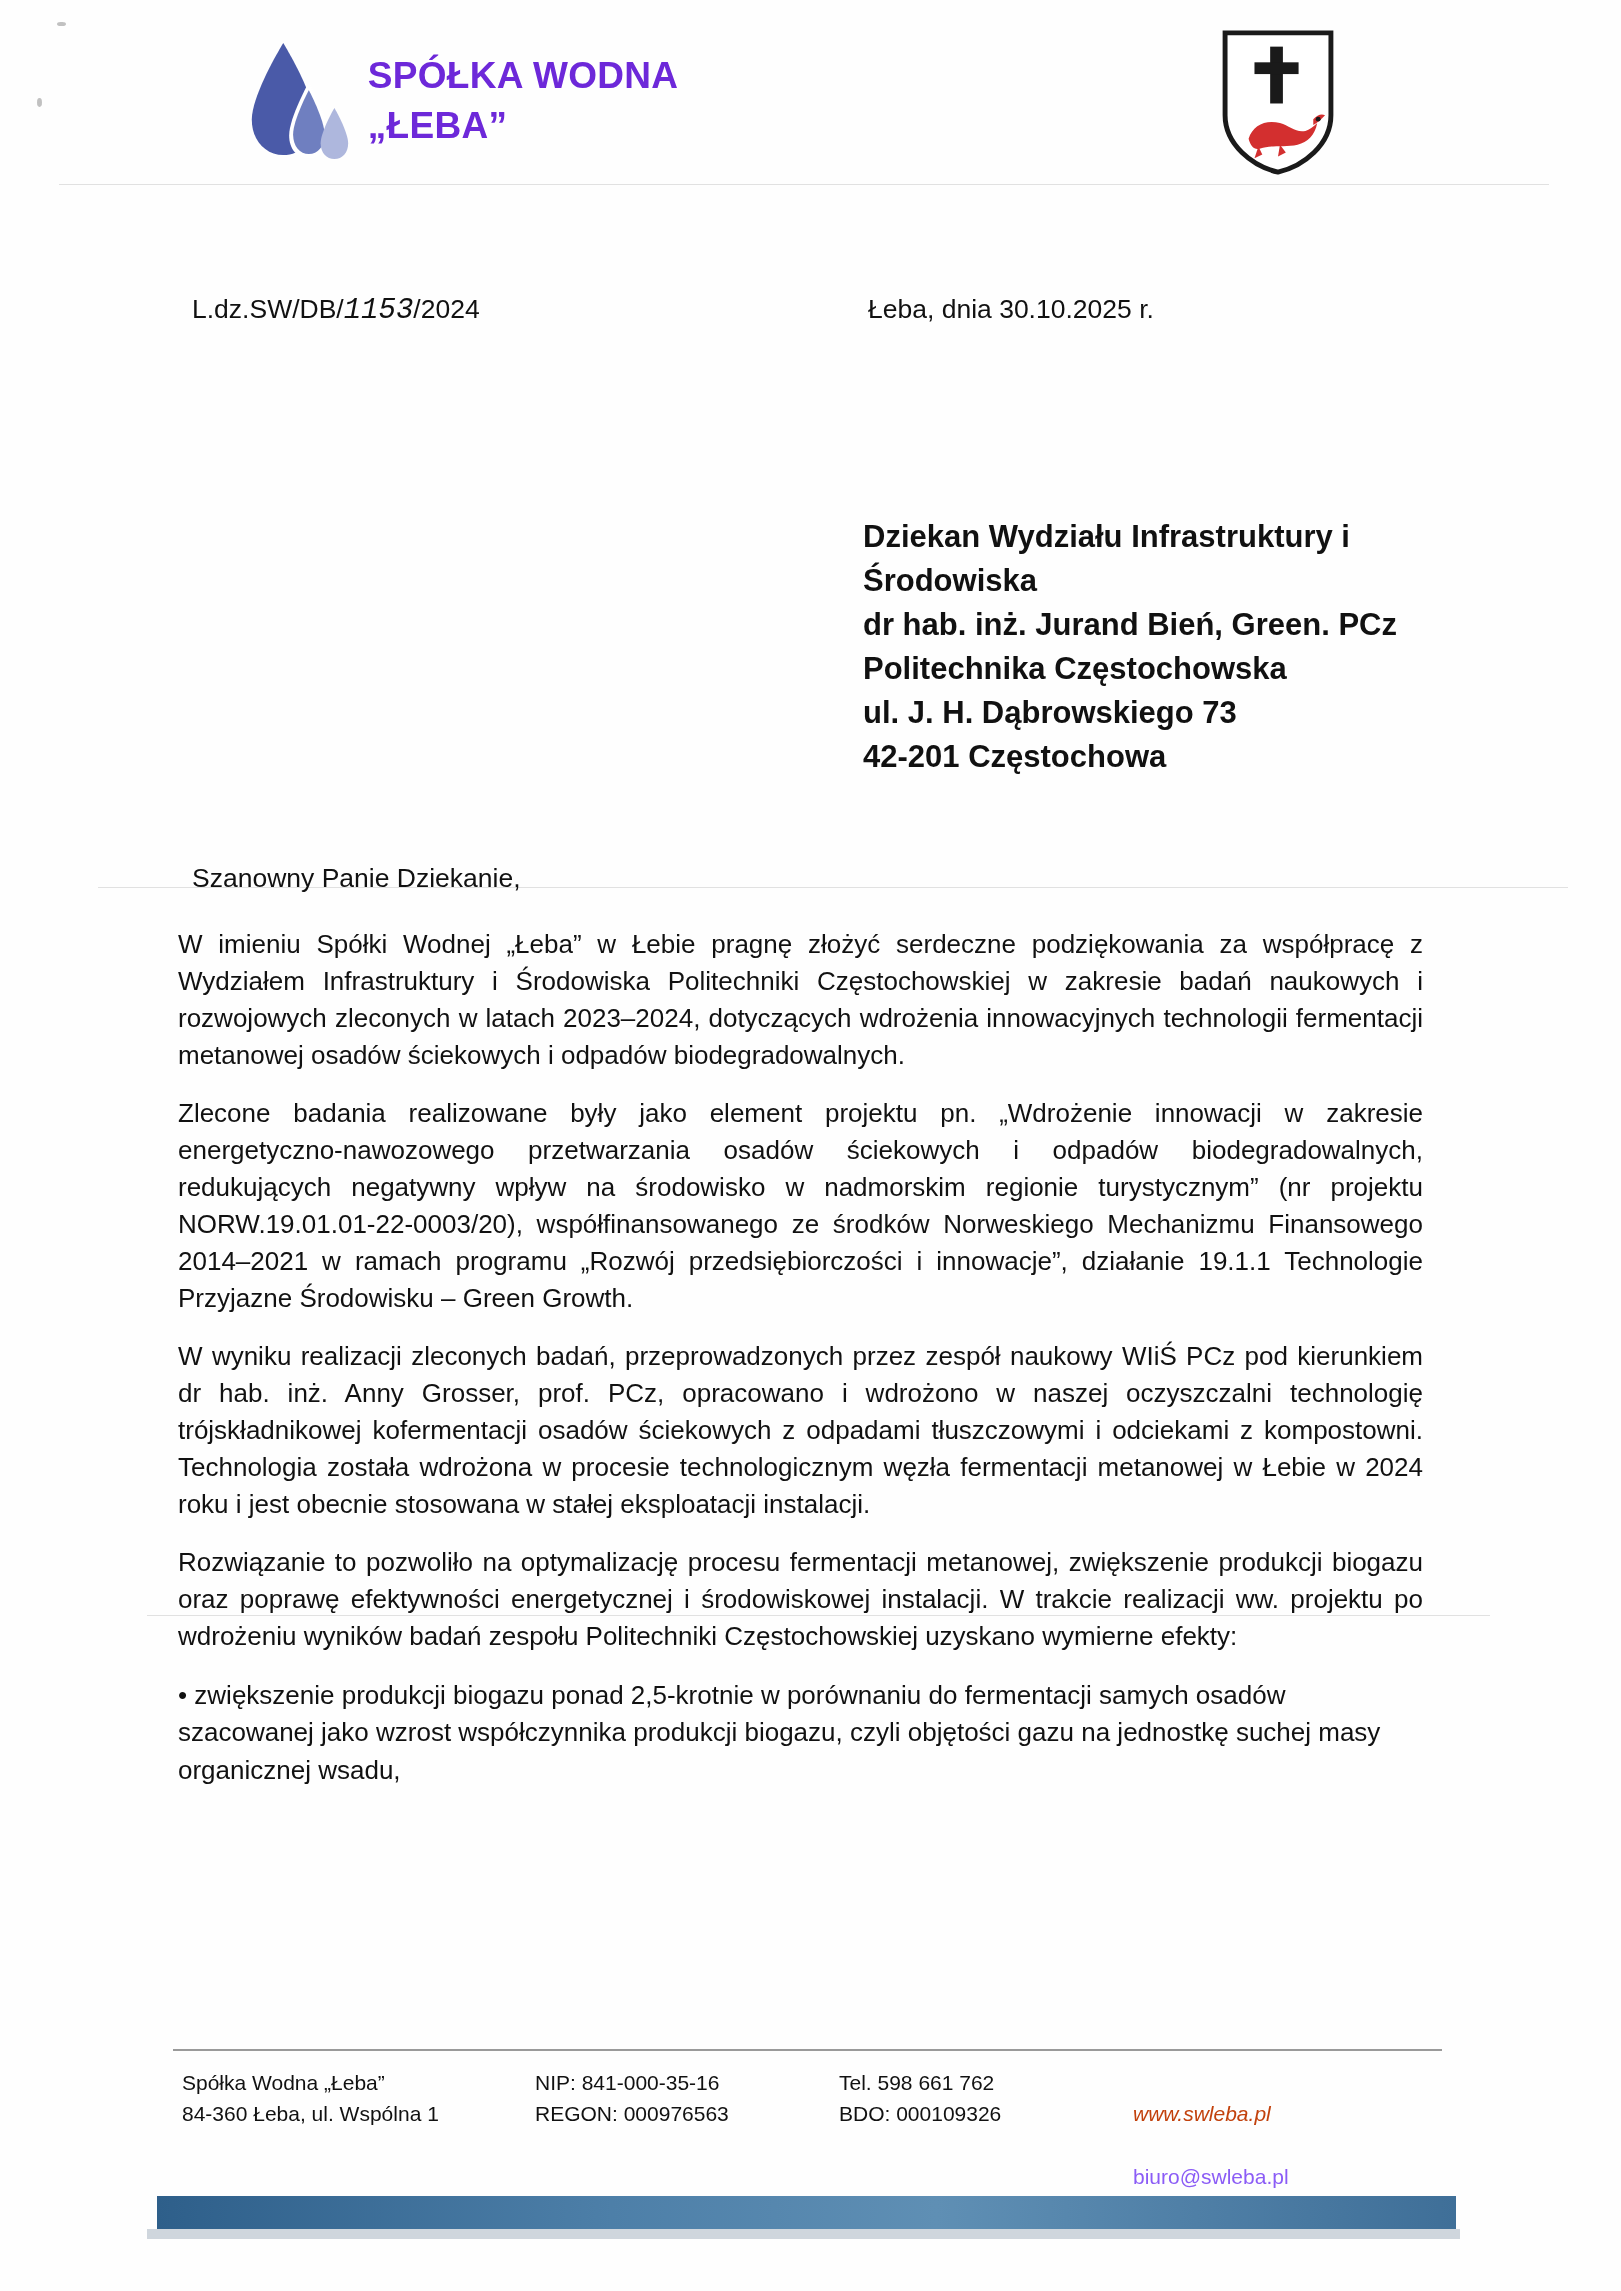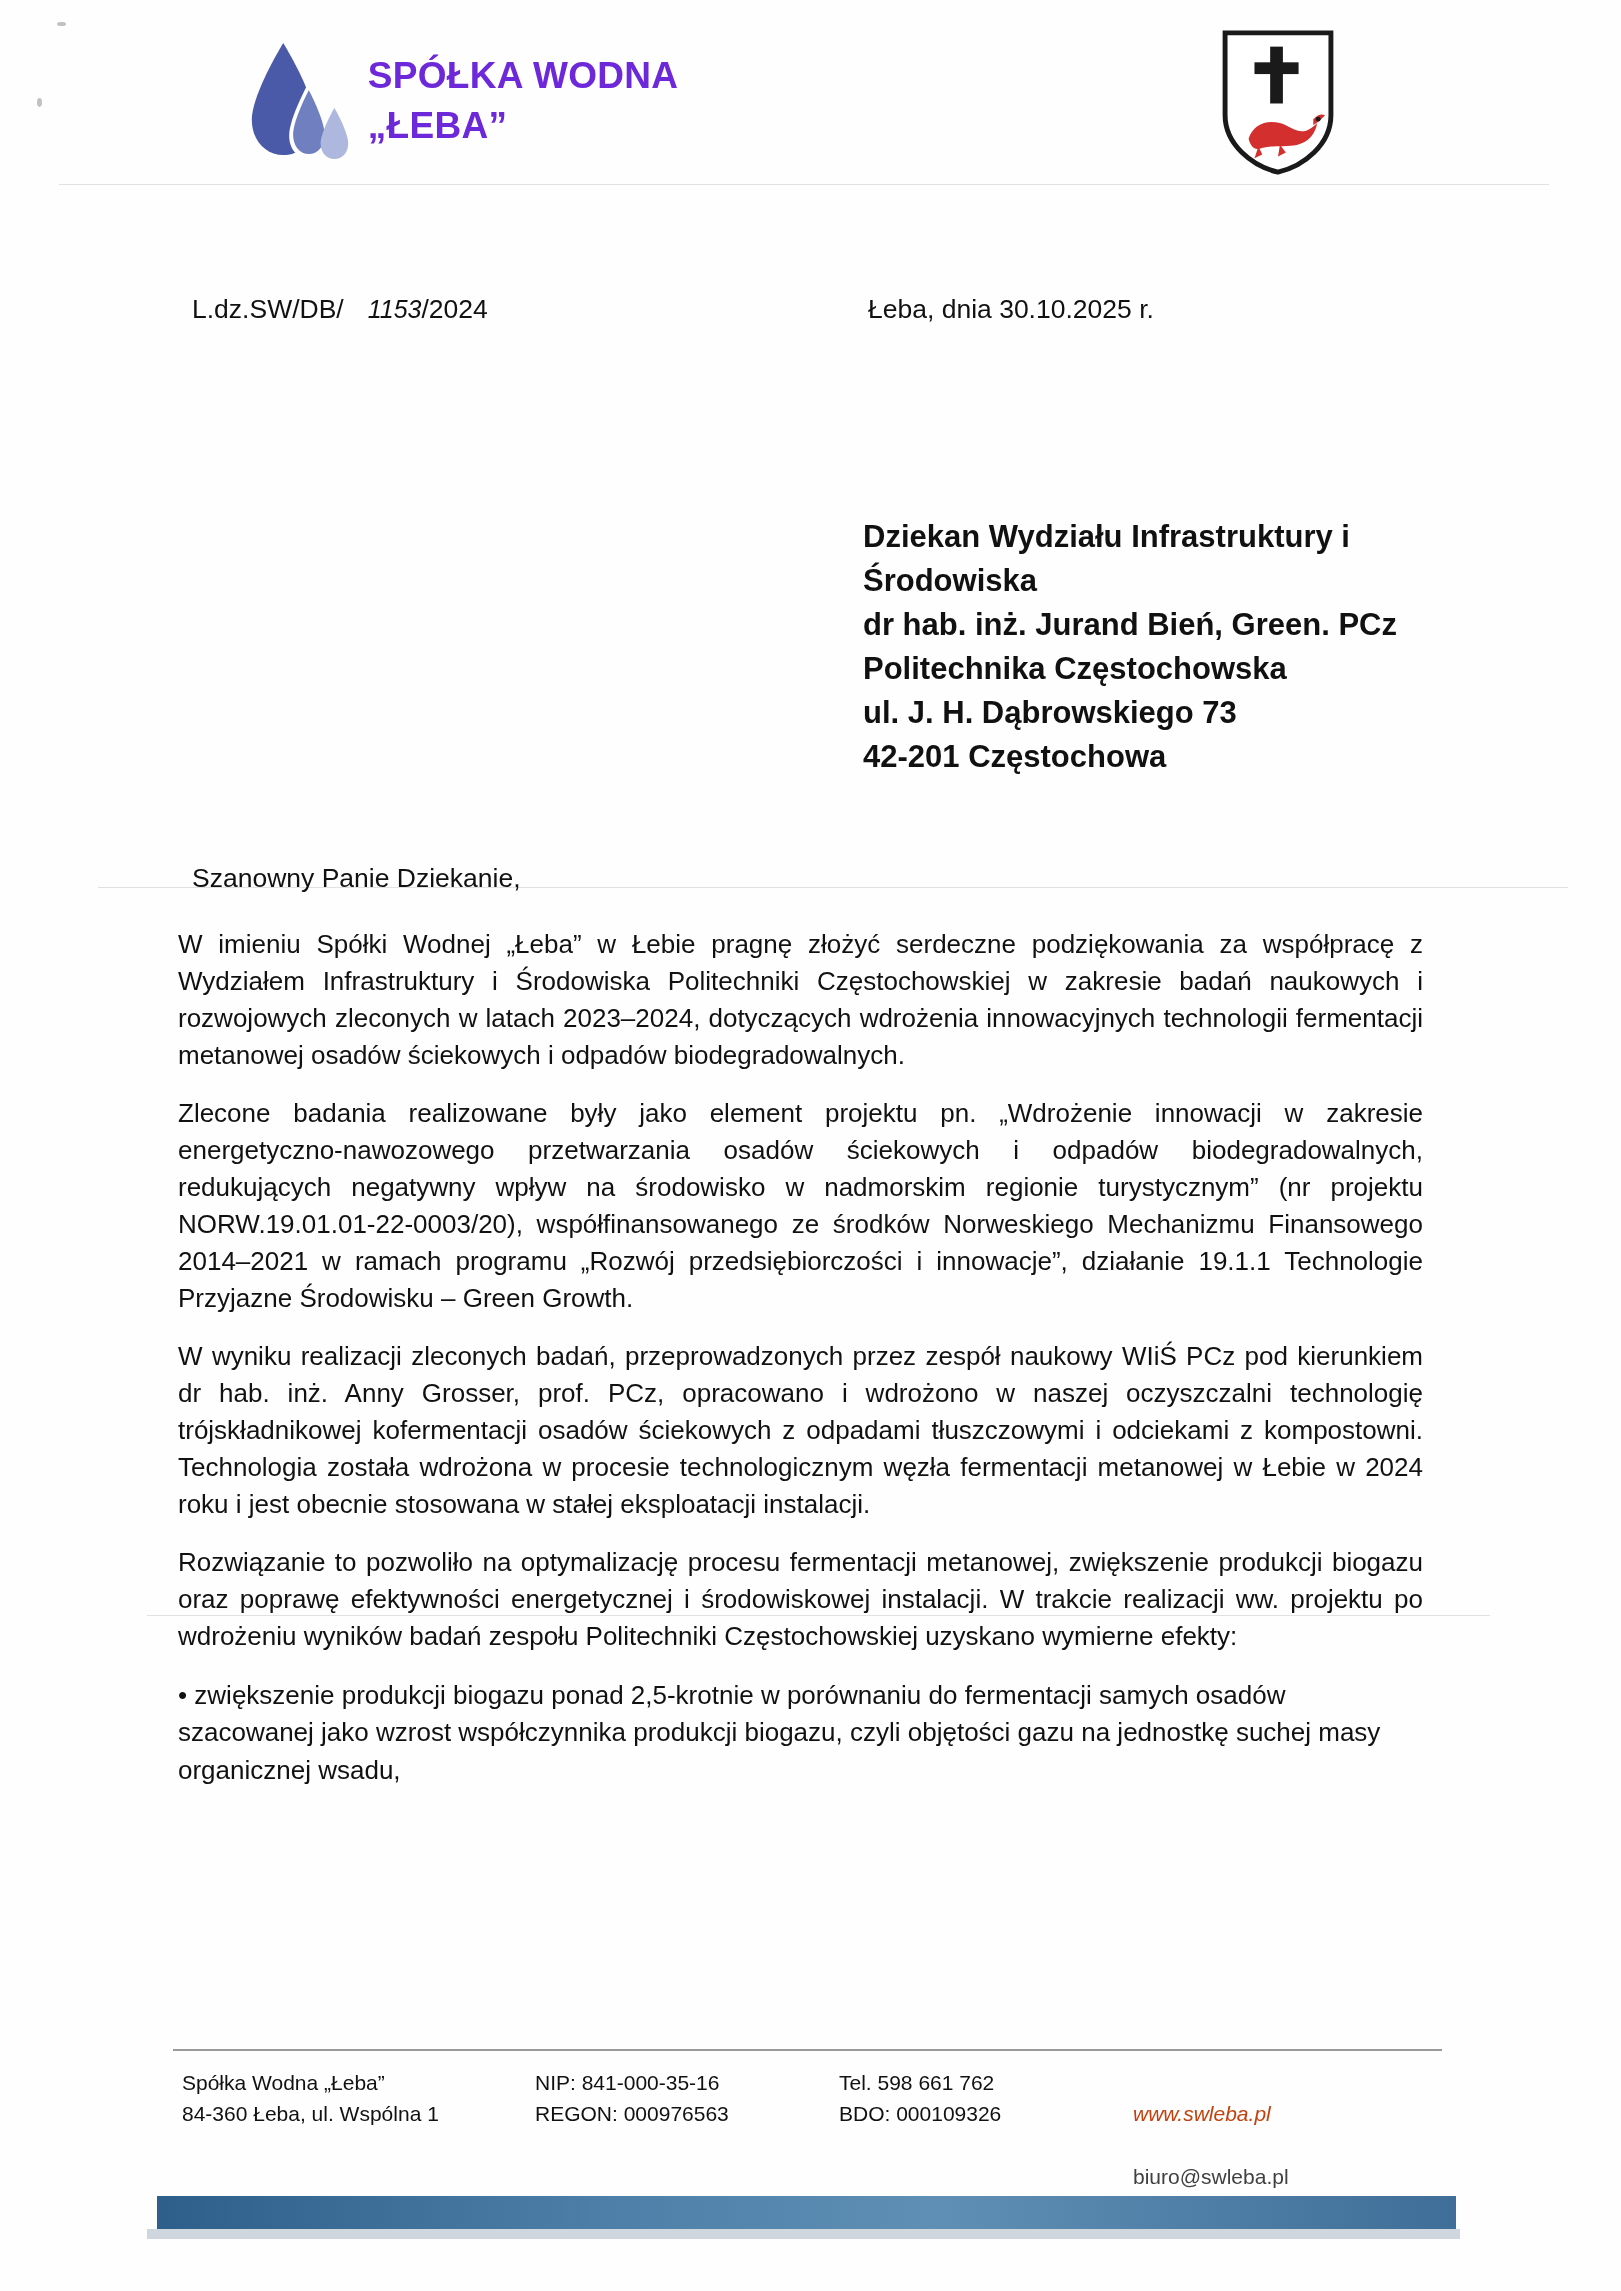--- a/index.html
+++ b/index.html
@@ -74,24 +74,23 @@
     left: 0;
     width: 1621px;
     font-size: 26.5px;
   }
   .ref-left {
     position: absolute;
     left: 192px;
     white-space: pre;
   }
   .ref-hand {
-    font-family: Liberation Sans, sans-serif;
+    font-family: Liberation Mono, monospace;
     font-style: italic;
-    font-size: 25px;
-    margin-left: 24px;
+    font-size: 29px;
   }
   .ref-right {
     position: absolute;
     left: 868px;
   }
 
   
   .addressee {
     position: absolute;
     left: 863px;
@@ -156,21 +155,21 @@
     display: flex;
     font-size: 21px;
     line-height: 1.5;
   }
   .fc { white-space: pre-line; }
   .fc1 { width: 353px; }
   .fc2 { width: 304px; }
   .fc3 { width: 294px; }
   .fc4 { width: 294px; }
   .link { color: #c2410c; font-style: italic; }
-  .mail { color: #404040; }
+  .mail { color: #8b5cf6; }
 
   .footer-bar {
     position: absolute;
     left: 157px;
     top: 2196px;
     width: 1299px;
     height: 33px;
     background: linear-gradient(90deg,#2e5f8a 0%, #4d7fa8 35%, #5f8fb4 60%, #3f6f98 100%);
   }
   .footer-bar-shadow {

